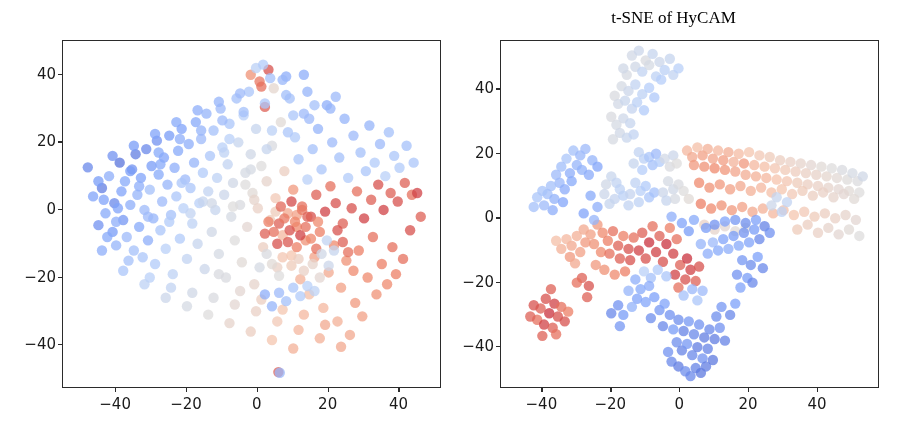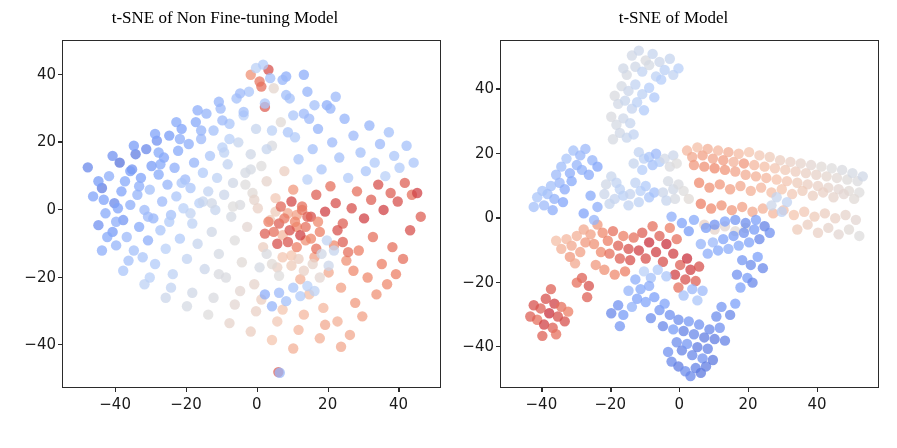--- a/index.html
+++ b/index.html
@@ -70,21 +70,20 @@
     width: 1.3px;
     height: 4px;
   }
 </style>
 </head>
 <body>
 
 <div id="figure">
 
   <div class="panel" style="left:0px; width:450px;">
-    <div class="panel-title">t-SNE of Non Fine-tuning Model</div>
     <div class="axes-box" id="axes-left" style="left:62px; top:40px; width:379px; height:348px;">
       <svg class="scatter-svg" id="svg-left" width="379" height="348">
           <circle cx="24.79" cy="126.36" r="5.2" fill="rgb(105,136,233)" fill-opacity="0.75"></circle>
           <circle cx="30.11" cy="155.42" r="5.2" fill="rgb(128,163,249)" fill-opacity="0.75"></circle>
           <circle cx="35.42" cy="184.14" r="5.2" fill="rgb(113,146,240)" fill-opacity="0.75"></circle>
           <circle cx="38.96" cy="146.97" r="5.2" fill="rgb(97,126,226)" fill-opacity="0.75"></circle>
           <circle cx="42.50" cy="172.31" r="5.2" fill="rgb(135,169,249)" fill-opacity="0.75"></circle>
           <circle cx="46.05" cy="135.15" r="5.2" fill="rgb(142,174,249)" fill-opacity="0.75"></circle>
           <circle cx="49.59" cy="190.89" r="5.2" fill="rgb(120,156,247)" fill-opacity="0.75"></circle>
           <circle cx="51.36" cy="162.17" r="5.2" fill="rgb(105,136,233)" fill-opacity="0.75"></circle>
@@ -400,21 +399,21 @@
         <div class="tick-label xtick-label" style="left: 256.813px; top: 395px;">0</div>
         <div class="tick-mark x" style="left: 256.813px; top: 388px;"></div>
         <div class="tick-label xtick-label" style="left: 327.654px; top: 395px;">20</div>
         <div class="tick-mark x" style="left: 327.654px; top: 388px;"></div>
         <div class="tick-label xtick-label" style="left: 398.495px; top: 395px;">40</div>
         <div class="tick-mark x" style="left: 398.495px; top: 388px;"></div>
       </div>
   </div>
 
   <div class="panel" style="left:450px; width:447px;">
-    <div class="panel-title">t-SNE of Model</div>
+    <div class="panel-title">t-SNE of HyCAM</div>
     <div class="axes-box" id="axes-right" style="left:50px; top:40px; width:379px; height:348px;">
       <svg class="scatter-svg" id="svg-right" width="379" height="348">
           <circle cx="130.93" cy="14.50" r="5.2" fill="rgb(210,216,229)" fill-opacity="0.75"></circle>
           <circle cx="137.82" cy="9.67" r="5.2" fill="rgb(203,214,234)" fill-opacity="0.75"></circle>
           <circle cx="144.71" cy="19.33" r="5.2" fill="rgb(216,218,223)" fill-opacity="0.75"></circle>
           <circle cx="151.60" cy="12.89" r="5.2" fill="rgb(198,212,237)" fill-opacity="0.75"></circle>
           <circle cx="134.37" cy="25.78" r="5.2" fill="rgb(207,215,230)" fill-opacity="0.75"></circle>
           <circle cx="141.26" cy="30.61" r="5.2" fill="rgb(194,211,241)" fill-opacity="0.75"></circle>
           <circle cx="148.15" cy="24.17" r="5.2" fill="rgb(212,217,227)" fill-opacity="0.75"></circle>
           <circle cx="155.05" cy="35.44" r="5.2" fill="rgb(189,209,244)" fill-opacity="0.75"></circle>

